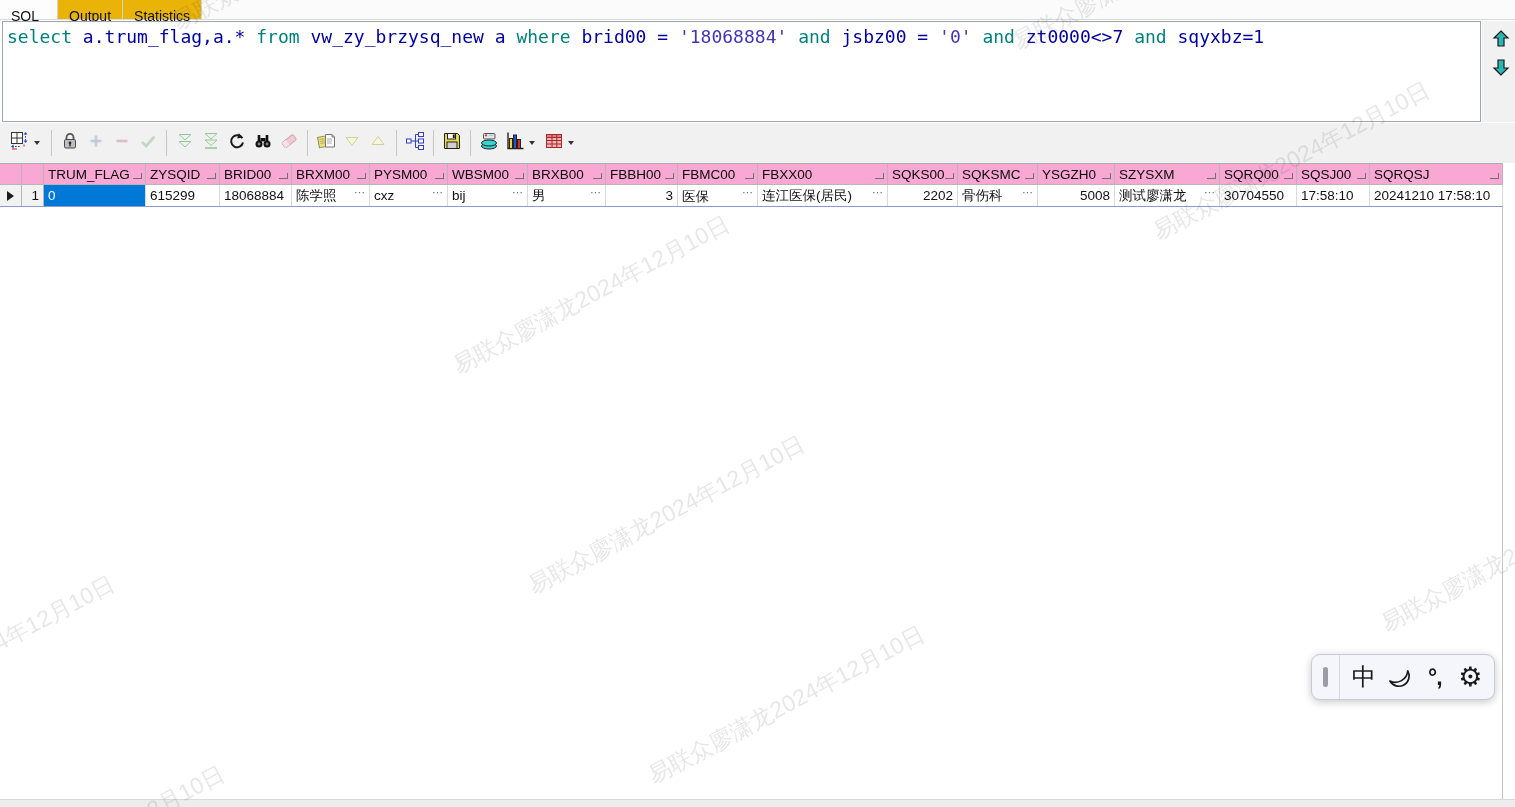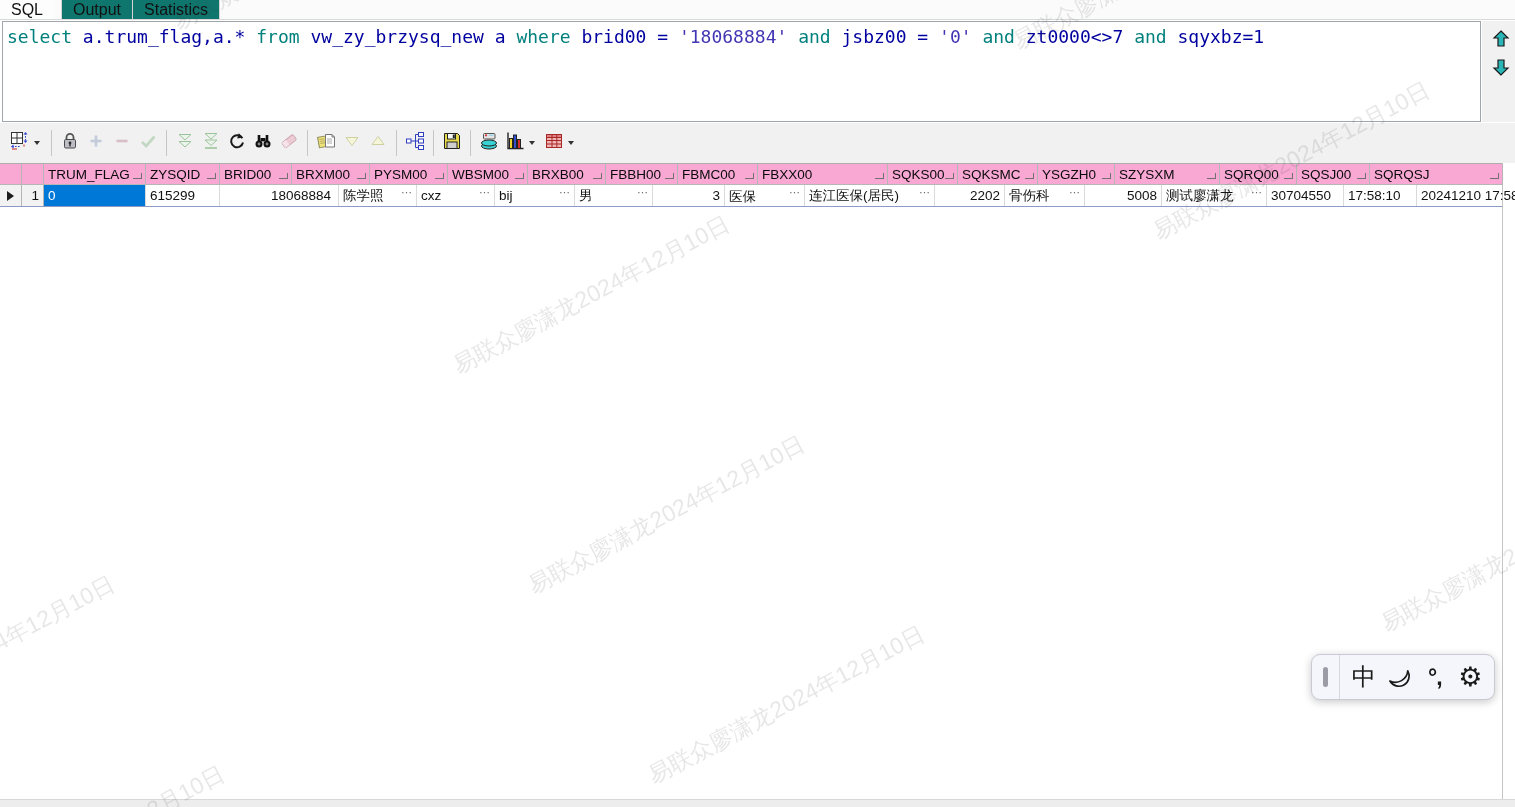--- a/index.html
+++ b/index.html
@@ -2,23 +2,23 @@
 <html><head>
 <meta charset="utf-8">
 <style>
   * { box-sizing: border-box; margin: 0; padding: 0; }
   html,body { width:1515px; height:807px; overflow:hidden; }
   body { position:relative; background:#ffffff; font-family:"Liberation Sans", sans-serif; color:#111; }
 
   
   .tabbar { position:absolute; top:0; left:0; right:0; height:20px; background:#fbfbfb;
             border-bottom:1px solid #d9d9d9; display:flex; align-items:stretch; }
-  .tab { padding:0 11px; font-size:16px; line-height:19px; color:#111; cursor:default; }
+  .tab { padding:7px 11px; font-size:14px; line-height:19px; color:#111; cursor:default; }
   .tab.active { background:#fdfdfd; margin-right:7px; }
-  .tab.plain { border-left:1px solid #d4d4d4; background:#0f766e; }
+  .tab.plain { border-left:1px solid #d4d4d4; background:#eab308; }
   .tab.plain:last-child { border-right:1px solid #d4d4d4; }
 
   
   .sql-panel { position:absolute; top:21px; left:2px; width:1479px; height:101px;
                background:#fff; border:1px solid #a0a4ab; }
   .sql-text { padding:5px 4px; font-family:"DejaVu Sans Mono", monospace; font-size:18px;
               line-height:20px; white-space:pre; }
   .tok-kw { color:#00807d; }
   .tok-id { color:#0000a0; }
   .tok-str { color:#4236b4; }
@@ -334,21 +334,21 @@
         <div class="dcell gray" style="width: 22px;">
           <div class="row-marker"></div>
         </div>
         <div class="dcell gray right" style="width: 22px;">1</div>
         <div class="dcell selected" style="width: 102px;">
           <span>0</span>
         </div>
         <div class="dcell" style="width: 74px;">
           <span>615299</span>
         </div>
-        <div class="dcell" style="width: 72px; margin-left: 47px;">
+        <div class="dcell" style="width: 72px;">
           <span>18068884</span>
         </div>
         <div class="dcell" style="width: 78px;">
           <span>陈学照</span>
           <span class="ellipsis-btn">⋯</span>
         </div>
         <div class="dcell" style="width: 78px;">
           <span>cxz</span>
           <span class="ellipsis-btn">⋯</span>
         </div>

